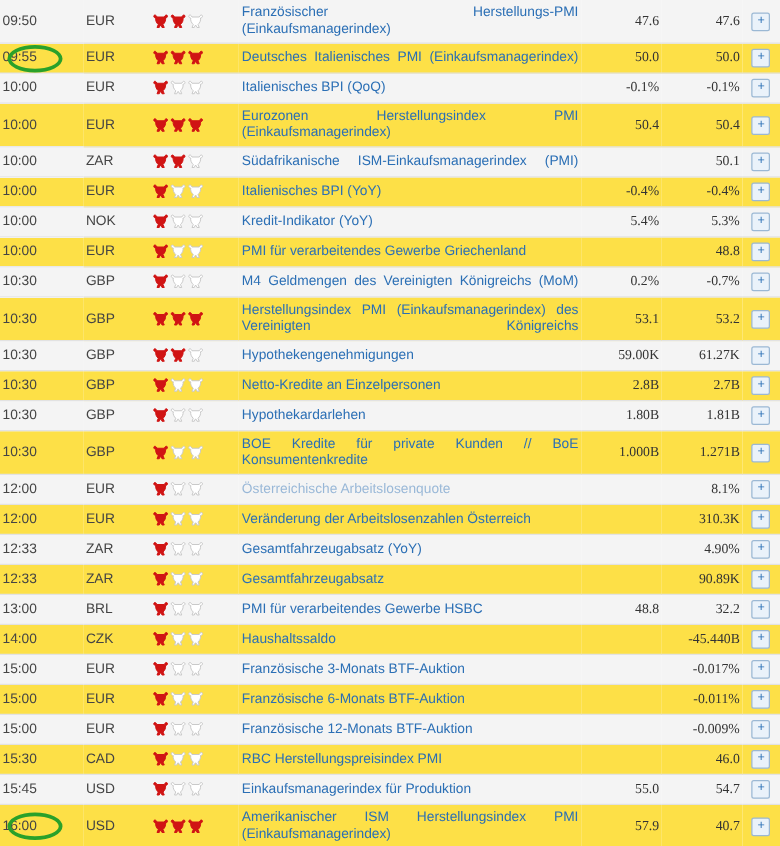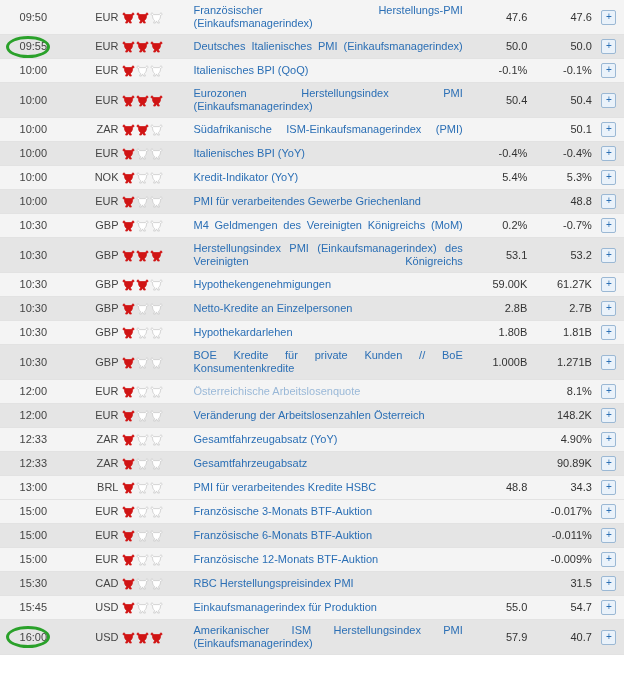--- a/index.html
+++ b/index.html
@@ -14,38 +14,37 @@
     font-family: "Liberation Sans", sans-serif;
     font-size: 11px;
     color: #333;
   }
   #calendar {
     width: 624px;
     border-collapse: collapse;
     table-layout: fixed;
   }
   #calendar tr.row-even { background: #f4f4f4; }
-  #calendar tr.row-odd  { background: #e5e5e5; }
+  #calendar tr.row-odd  { background: #fde047; }
   #calendar td {
     border-bottom: 1px solid #e2e2e2;
     padding: 4px 2px;
     vertical-align: middle;
     font-size: 11px;
     line-height: 13px;
   }
   td.c-time {
     width: 58px;
-    text-align: center;
     color: #444;
     position: relative;
     font-size: 11px;
   }
   td.c-cur {
     width: 46px;
-    text-align: right;
+    text-align: left;
     color: #444;
   }
   td.c-imp {
     width: 62px;
     text-align: left;
     white-space: nowrap;
     padding-left: 4px;
   }
   td.c-event {
     width: 250px;
@@ -61,20 +60,21 @@
     color: #2b6fb5;
   }
   td.c-event span.ev.single {
     text-align-last: left;
   }
   td.c-a, td.c-f {
     width: 56px;
     text-align: right;
     color: #333;
     padding-right: 6px;
+    font-family: Liberation Serif, serif;
   }
   td.c-plus {
     width: 24px;
     text-align: center;
   }
   .bull {
     display: inline-block;
     width: 13px;
     height: 12px;
     margin-right: 1px;
@@ -380,21 +380,21 @@
               <path d="M1 2 C1 1, 2.2 0.6, 3 1.6 L3.6 2.6 L9.4 2.6 L10 1.6 C10.8 0.6, 12 1, 12 2 C12 3, 11 3.4, 10.4 3.4 C10.8 5.4, 9.8 7.4, 8.4 8.6 L9.4 11 L7.6 11 L6.9 9.4 L6.1 9.4 L5.4 11 L3.6 11 L4.6 8.6 C3.2 7.4, 2.2 5.4, 2.6 3.4 C2 3.4, 1 3, 1 2 Z" fill="#d01414" stroke="#d01414" stroke-width="0.8"></path>
             </svg></span><span class="bull"><svg width="13" height="12" viewBox="0 0 13 12" xmlns="http://www.w3.org/2000/svg">
               <path d="M1 2 C1 1, 2.2 0.6, 3 1.6 L3.6 2.6 L9.4 2.6 L10 1.6 C10.8 0.6, 12 1, 12 2 C12 3, 11 3.4, 10.4 3.4 C10.8 5.4, 9.8 7.4, 8.4 8.6 L9.4 11 L7.6 11 L6.9 9.4 L6.1 9.4 L5.4 11 L3.6 11 L4.6 8.6 C3.2 7.4, 2.2 5.4, 2.6 3.4 C2 3.4, 1 3, 1 2 Z" fill="#ffffff" stroke="#c9c9c9" stroke-width="0.8"></path>
             </svg></span><span class="bull"><svg width="13" height="12" viewBox="0 0 13 12" xmlns="http://www.w3.org/2000/svg">
               <path d="M1 2 C1 1, 2.2 0.6, 3 1.6 L3.6 2.6 L9.4 2.6 L10 1.6 C10.8 0.6, 12 1, 12 2 C12 3, 11 3.4, 10.4 3.4 C10.8 5.4, 9.8 7.4, 8.4 8.6 L9.4 11 L7.6 11 L6.9 9.4 L6.1 9.4 L5.4 11 L3.6 11 L4.6 8.6 C3.2 7.4, 2.2 5.4, 2.6 3.4 C2 3.4, 1 3, 1 2 Z" fill="#ffffff" stroke="#c9c9c9" stroke-width="0.8"></path>
             </svg></span></td>
         <td class="c-event">
           <span class="ev single">Veränderung der Arbeitslosenzahlen Österreich</span>
         </td>
         <td class="c-a"></td>
-        <td class="c-f">148.2K</td>
+        <td class="c-f">310.3K</td>
         <td class="c-plus"><span class="plus-btn">+</span></td>
       </tr>
       <tr class="row-even">
         <td class="c-time">12:33</td>
         <td class="c-cur">ZAR</td>
         <td class="c-imp"><span class="bull"><svg width="13" height="12" viewBox="0 0 13 12" xmlns="http://www.w3.org/2000/svg">
               <path d="M1 2 C1 1, 2.2 0.6, 3 1.6 L3.6 2.6 L9.4 2.6 L10 1.6 C10.8 0.6, 12 1, 12 2 C12 3, 11 3.4, 10.4 3.4 C10.8 5.4, 9.8 7.4, 8.4 8.6 L9.4 11 L7.6 11 L6.9 9.4 L6.1 9.4 L5.4 11 L3.6 11 L4.6 8.6 C3.2 7.4, 2.2 5.4, 2.6 3.4 C2 3.4, 1 3, 1 2 Z" fill="#d01414" stroke="#d01414" stroke-width="0.8"></path>
             </svg></span><span class="bull"><svg width="13" height="12" viewBox="0 0 13 12" xmlns="http://www.w3.org/2000/svg">
               <path d="M1 2 C1 1, 2.2 0.6, 3 1.6 L3.6 2.6 L9.4 2.6 L10 1.6 C10.8 0.6, 12 1, 12 2 C12 3, 11 3.4, 10.4 3.4 C10.8 5.4, 9.8 7.4, 8.4 8.6 L9.4 11 L7.6 11 L6.9 9.4 L6.1 9.4 L5.4 11 L3.6 11 L4.6 8.6 C3.2 7.4, 2.2 5.4, 2.6 3.4 C2 3.4, 1 3, 1 2 Z" fill="#ffffff" stroke="#c9c9c9" stroke-width="0.8"></path>
             </svg></span><span class="bull"><svg width="13" height="12" viewBox="0 0 13 12" xmlns="http://www.w3.org/2000/svg">
@@ -428,24 +428,41 @@
         <td class="c-time">13:00</td>
         <td class="c-cur">BRL</td>
         <td class="c-imp"><span class="bull"><svg width="13" height="12" viewBox="0 0 13 12" xmlns="http://www.w3.org/2000/svg">
               <path d="M1 2 C1 1, 2.2 0.6, 3 1.6 L3.6 2.6 L9.4 2.6 L10 1.6 C10.8 0.6, 12 1, 12 2 C12 3, 11 3.4, 10.4 3.4 C10.8 5.4, 9.8 7.4, 8.4 8.6 L9.4 11 L7.6 11 L6.9 9.4 L6.1 9.4 L5.4 11 L3.6 11 L4.6 8.6 C3.2 7.4, 2.2 5.4, 2.6 3.4 C2 3.4, 1 3, 1 2 Z" fill="#d01414" stroke="#d01414" stroke-width="0.8"></path>
             </svg></span><span class="bull"><svg width="13" height="12" viewBox="0 0 13 12" xmlns="http://www.w3.org/2000/svg">
               <path d="M1 2 C1 1, 2.2 0.6, 3 1.6 L3.6 2.6 L9.4 2.6 L10 1.6 C10.8 0.6, 12 1, 12 2 C12 3, 11 3.4, 10.4 3.4 C10.8 5.4, 9.8 7.4, 8.4 8.6 L9.4 11 L7.6 11 L6.9 9.4 L6.1 9.4 L5.4 11 L3.6 11 L4.6 8.6 C3.2 7.4, 2.2 5.4, 2.6 3.4 C2 3.4, 1 3, 1 2 Z" fill="#ffffff" stroke="#c9c9c9" stroke-width="0.8"></path>
             </svg></span><span class="bull"><svg width="13" height="12" viewBox="0 0 13 12" xmlns="http://www.w3.org/2000/svg">
               <path d="M1 2 C1 1, 2.2 0.6, 3 1.6 L3.6 2.6 L9.4 2.6 L10 1.6 C10.8 0.6, 12 1, 12 2 C12 3, 11 3.4, 10.4 3.4 C10.8 5.4, 9.8 7.4, 8.4 8.6 L9.4 11 L7.6 11 L6.9 9.4 L6.1 9.4 L5.4 11 L3.6 11 L4.6 8.6 C3.2 7.4, 2.2 5.4, 2.6 3.4 C2 3.4, 1 3, 1 2 Z" fill="#ffffff" stroke="#c9c9c9" stroke-width="0.8"></path>
             </svg></span></td>
         <td class="c-event">
-          <span class="ev single">PMI für verarbeitendes Kredite HSBC</span>
+          <span class="ev single">PMI für verarbeitendes Gewerbe HSBC</span>
         </td>
         <td class="c-a">48.8</td>
-        <td class="c-f">34.3</td>
+        <td class="c-f">32.2</td>
+        <td class="c-plus"><span class="plus-btn">+</span></td>
+      </tr>
+      <tr class="row-odd">
+        <td class="c-time">14:00</td>
+        <td class="c-cur">CZK</td>
+        <td class="c-imp"><span class="bull"><svg width="13" height="12" viewBox="0 0 13 12" xmlns="http://www.w3.org/2000/svg">
+              <path d="M1 2 C1 1, 2.2 0.6, 3 1.6 L3.6 2.6 L9.4 2.6 L10 1.6 C10.8 0.6, 12 1, 12 2 C12 3, 11 3.4, 10.4 3.4 C10.8 5.4, 9.8 7.4, 8.4 8.6 L9.4 11 L7.6 11 L6.9 9.4 L6.1 9.4 L5.4 11 L3.6 11 L4.6 8.6 C3.2 7.4, 2.2 5.4, 2.6 3.4 C2 3.4, 1 3, 1 2 Z" fill="#d01414" stroke="#d01414" stroke-width="0.8"></path>
+            </svg></span><span class="bull"><svg width="13" height="12" viewBox="0 0 13 12" xmlns="http://www.w3.org/2000/svg">
+              <path d="M1 2 C1 1, 2.2 0.6, 3 1.6 L3.6 2.6 L9.4 2.6 L10 1.6 C10.8 0.6, 12 1, 12 2 C12 3, 11 3.4, 10.4 3.4 C10.8 5.4, 9.8 7.4, 8.4 8.6 L9.4 11 L7.6 11 L6.9 9.4 L6.1 9.4 L5.4 11 L3.6 11 L4.6 8.6 C3.2 7.4, 2.2 5.4, 2.6 3.4 C2 3.4, 1 3, 1 2 Z" fill="#ffffff" stroke="#c9c9c9" stroke-width="0.8"></path>
+            </svg></span><span class="bull"><svg width="13" height="12" viewBox="0 0 13 12" xmlns="http://www.w3.org/2000/svg">
+              <path d="M1 2 C1 1, 2.2 0.6, 3 1.6 L3.6 2.6 L9.4 2.6 L10 1.6 C10.8 0.6, 12 1, 12 2 C12 3, 11 3.4, 10.4 3.4 C10.8 5.4, 9.8 7.4, 8.4 8.6 L9.4 11 L7.6 11 L6.9 9.4 L6.1 9.4 L5.4 11 L3.6 11 L4.6 8.6 C3.2 7.4, 2.2 5.4, 2.6 3.4 C2 3.4, 1 3, 1 2 Z" fill="#ffffff" stroke="#c9c9c9" stroke-width="0.8"></path>
+            </svg></span></td>
+        <td class="c-event">
+          <span class="ev single">Haushaltssaldo</span>
+        </td>
+        <td class="c-a"></td>
+        <td class="c-f">-45.440B</td>
         <td class="c-plus"><span class="plus-btn">+</span></td>
       </tr>
       <tr class="row-even">
         <td class="c-time">15:00</td>
         <td class="c-cur">EUR</td>
         <td class="c-imp"><span class="bull"><svg width="13" height="12" viewBox="0 0 13 12" xmlns="http://www.w3.org/2000/svg">
               <path d="M1 2 C1 1, 2.2 0.6, 3 1.6 L3.6 2.6 L9.4 2.6 L10 1.6 C10.8 0.6, 12 1, 12 2 C12 3, 11 3.4, 10.4 3.4 C10.8 5.4, 9.8 7.4, 8.4 8.6 L9.4 11 L7.6 11 L6.9 9.4 L6.1 9.4 L5.4 11 L3.6 11 L4.6 8.6 C3.2 7.4, 2.2 5.4, 2.6 3.4 C2 3.4, 1 3, 1 2 Z" fill="#d01414" stroke="#d01414" stroke-width="0.8"></path>
             </svg></span><span class="bull"><svg width="13" height="12" viewBox="0 0 13 12" xmlns="http://www.w3.org/2000/svg">
               <path d="M1 2 C1 1, 2.2 0.6, 3 1.6 L3.6 2.6 L9.4 2.6 L10 1.6 C10.8 0.6, 12 1, 12 2 C12 3, 11 3.4, 10.4 3.4 C10.8 5.4, 9.8 7.4, 8.4 8.6 L9.4 11 L7.6 11 L6.9 9.4 L6.1 9.4 L5.4 11 L3.6 11 L4.6 8.6 C3.2 7.4, 2.2 5.4, 2.6 3.4 C2 3.4, 1 3, 1 2 Z" fill="#ffffff" stroke="#c9c9c9" stroke-width="0.8"></path>
             </svg></span><span class="bull"><svg width="13" height="12" viewBox="0 0 13 12" xmlns="http://www.w3.org/2000/svg">
@@ -499,21 +516,21 @@
               <path d="M1 2 C1 1, 2.2 0.6, 3 1.6 L3.6 2.6 L9.4 2.6 L10 1.6 C10.8 0.6, 12 1, 12 2 C12 3, 11 3.4, 10.4 3.4 C10.8 5.4, 9.8 7.4, 8.4 8.6 L9.4 11 L7.6 11 L6.9 9.4 L6.1 9.4 L5.4 11 L3.6 11 L4.6 8.6 C3.2 7.4, 2.2 5.4, 2.6 3.4 C2 3.4, 1 3, 1 2 Z" fill="#d01414" stroke="#d01414" stroke-width="0.8"></path>
             </svg></span><span class="bull"><svg width="13" height="12" viewBox="0 0 13 12" xmlns="http://www.w3.org/2000/svg">
               <path d="M1 2 C1 1, 2.2 0.6, 3 1.6 L3.6 2.6 L9.4 2.6 L10 1.6 C10.8 0.6, 12 1, 12 2 C12 3, 11 3.4, 10.4 3.4 C10.8 5.4, 9.8 7.4, 8.4 8.6 L9.4 11 L7.6 11 L6.9 9.4 L6.1 9.4 L5.4 11 L3.6 11 L4.6 8.6 C3.2 7.4, 2.2 5.4, 2.6 3.4 C2 3.4, 1 3, 1 2 Z" fill="#ffffff" stroke="#c9c9c9" stroke-width="0.8"></path>
             </svg></span><span class="bull"><svg width="13" height="12" viewBox="0 0 13 12" xmlns="http://www.w3.org/2000/svg">
               <path d="M1 2 C1 1, 2.2 0.6, 3 1.6 L3.6 2.6 L9.4 2.6 L10 1.6 C10.8 0.6, 12 1, 12 2 C12 3, 11 3.4, 10.4 3.4 C10.8 5.4, 9.8 7.4, 8.4 8.6 L9.4 11 L7.6 11 L6.9 9.4 L6.1 9.4 L5.4 11 L3.6 11 L4.6 8.6 C3.2 7.4, 2.2 5.4, 2.6 3.4 C2 3.4, 1 3, 1 2 Z" fill="#ffffff" stroke="#c9c9c9" stroke-width="0.8"></path>
             </svg></span></td>
         <td class="c-event">
           <span class="ev single">RBC Herstellungspreisindex PMI</span>
         </td>
         <td class="c-a"></td>
-        <td class="c-f">31.5</td>
+        <td class="c-f">46.0</td>
         <td class="c-plus"><span class="plus-btn">+</span></td>
       </tr>
       <tr class="row-even">
         <td class="c-time">15:45</td>
         <td class="c-cur">USD</td>
         <td class="c-imp"><span class="bull"><svg width="13" height="12" viewBox="0 0 13 12" xmlns="http://www.w3.org/2000/svg">
               <path d="M1 2 C1 1, 2.2 0.6, 3 1.6 L3.6 2.6 L9.4 2.6 L10 1.6 C10.8 0.6, 12 1, 12 2 C12 3, 11 3.4, 10.4 3.4 C10.8 5.4, 9.8 7.4, 8.4 8.6 L9.4 11 L7.6 11 L6.9 9.4 L6.1 9.4 L5.4 11 L3.6 11 L4.6 8.6 C3.2 7.4, 2.2 5.4, 2.6 3.4 C2 3.4, 1 3, 1 2 Z" fill="#d01414" stroke="#d01414" stroke-width="0.8"></path>
             </svg></span><span class="bull"><svg width="13" height="12" viewBox="0 0 13 12" xmlns="http://www.w3.org/2000/svg">
               <path d="M1 2 C1 1, 2.2 0.6, 3 1.6 L3.6 2.6 L9.4 2.6 L10 1.6 C10.8 0.6, 12 1, 12 2 C12 3, 11 3.4, 10.4 3.4 C10.8 5.4, 9.8 7.4, 8.4 8.6 L9.4 11 L7.6 11 L6.9 9.4 L6.1 9.4 L5.4 11 L3.6 11 L4.6 8.6 C3.2 7.4, 2.2 5.4, 2.6 3.4 C2 3.4, 1 3, 1 2 Z" fill="#ffffff" stroke="#c9c9c9" stroke-width="0.8"></path>
             </svg></span><span class="bull"><svg width="13" height="12" viewBox="0 0 13 12" xmlns="http://www.w3.org/2000/svg">

